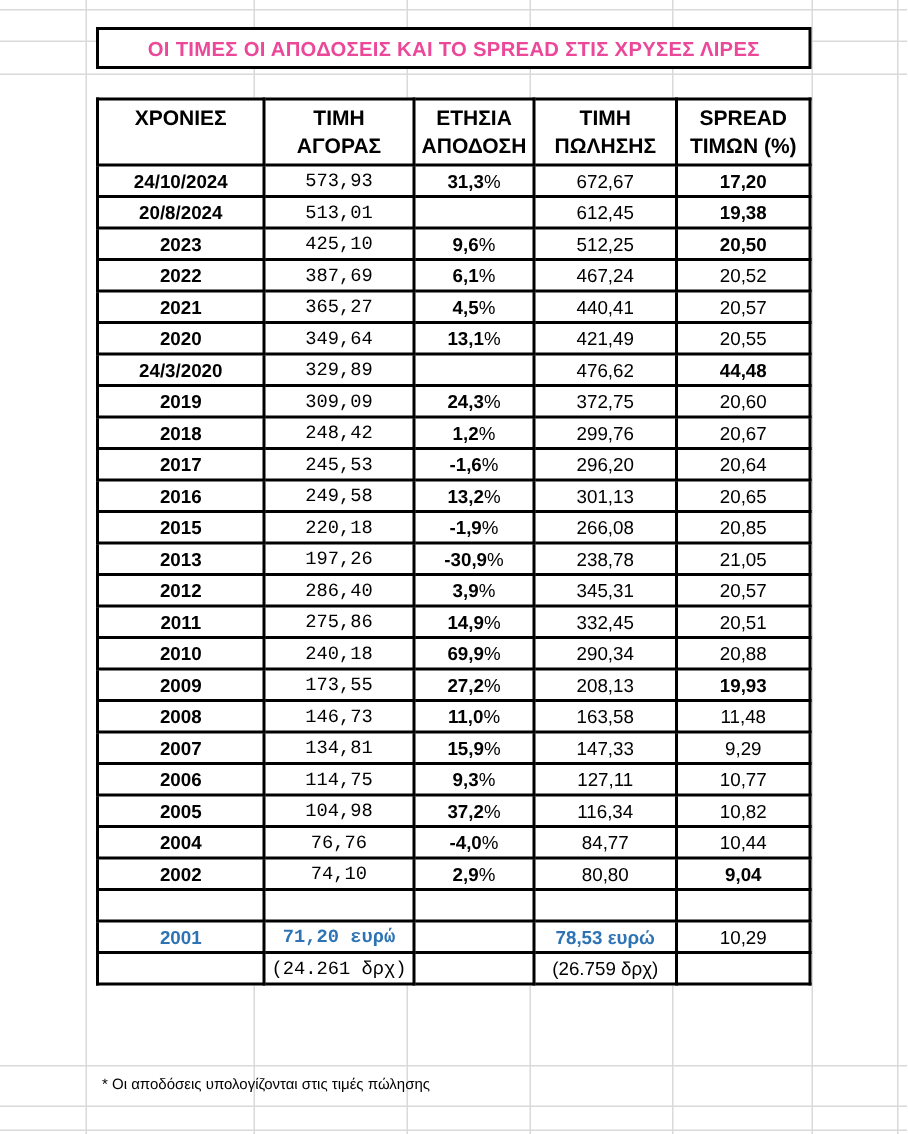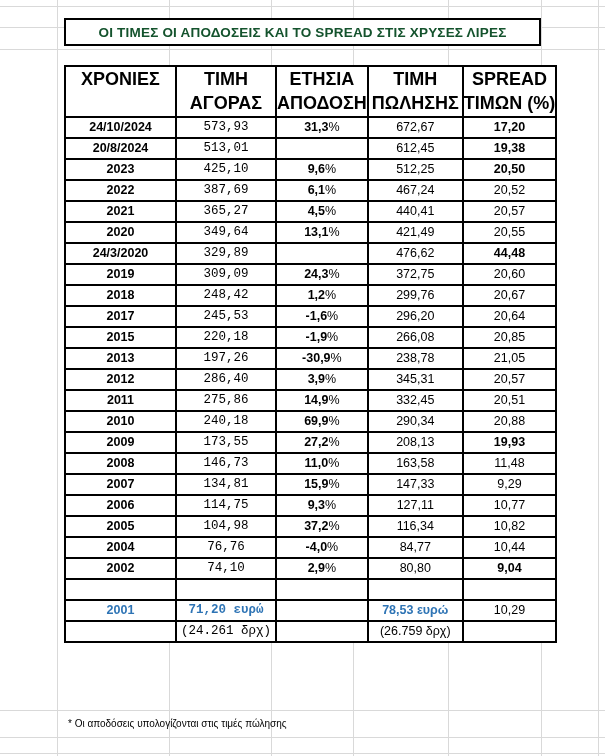--- a/index.html
+++ b/index.html
@@ -43,21 +43,21 @@
     border: 2px solid #000;
     background: #fff;
     z-index: 2;
     display: flex;
     align-items: center;
     justify-content: center;
   }
   .title-box span {
     font-size: 13.5px;
     font-weight: bold;
-    color: #14532d;
+    color: #ec4899;
     letter-spacing: 0.2px;
     white-space: nowrap;
   }
   
   table.grid {
     position: absolute;
     left: 64px;
     top: 65px;
     border-collapse: collapse;
     z-index: 1;
@@ -70,21 +70,21 @@
     text-align: center;
     vertical-align: middle;
     font-size: 12.5px;
     color: #000;
     overflow: hidden;
     white-space: nowrap;
   }
   table.grid thead th {
     height: 42px;
     font-weight: bold;
-    font-size: 18px;
+    font-size: 14px;
     line-height: 1.35;
   }
   table.grid tbody td { height: 19px; }
   td.c-year  { font-weight: bold; }
   td.c-buy   { font-weight: normal; font-family: Liberation Mono, monospace; }
   td.c-ret   { font-weight: bold; }
   td.c-ret .pct { font-weight: normal; }
   td.c-sell  { font-weight: normal; }
   td.c-spread { font-weight: normal; font-size: 12px; margin-top: 20px; }
   td.c-spread.sb { font-weight: bold; }
@@ -227,20 +227,27 @@
           <td class="c-spread">20,67</td>
         </tr>
         <tr>
           <td class="c-year">2017</td>
           <td class="c-buy">245,53</td>
           <td class="c-ret"><span>-1,6</span><span class="pct">%</span></td>
           <td class="c-sell">296,20</td>
           <td class="c-spread">20,64</td>
         </tr>
         <tr>
+          <td class="c-year">2016</td>
+          <td class="c-buy">249,58</td>
+          <td class="c-ret"><span>13,2</span><span class="pct">%</span></td>
+          <td class="c-sell">301,13</td>
+          <td class="c-spread">20,65</td>
+        </tr>
+        <tr>
           <td class="c-year">2015</td>
           <td class="c-buy">220,18</td>
           <td class="c-ret"><span>-1,9</span><span class="pct">%</span></td>
           <td class="c-sell">266,08</td>
           <td class="c-spread">20,85</td>
         </tr>
         <tr>
           <td class="c-year">2013</td>
           <td class="c-buy">197,26</td>
           <td class="c-ret"><span>-30,9</span><span class="pct">%</span></td>

